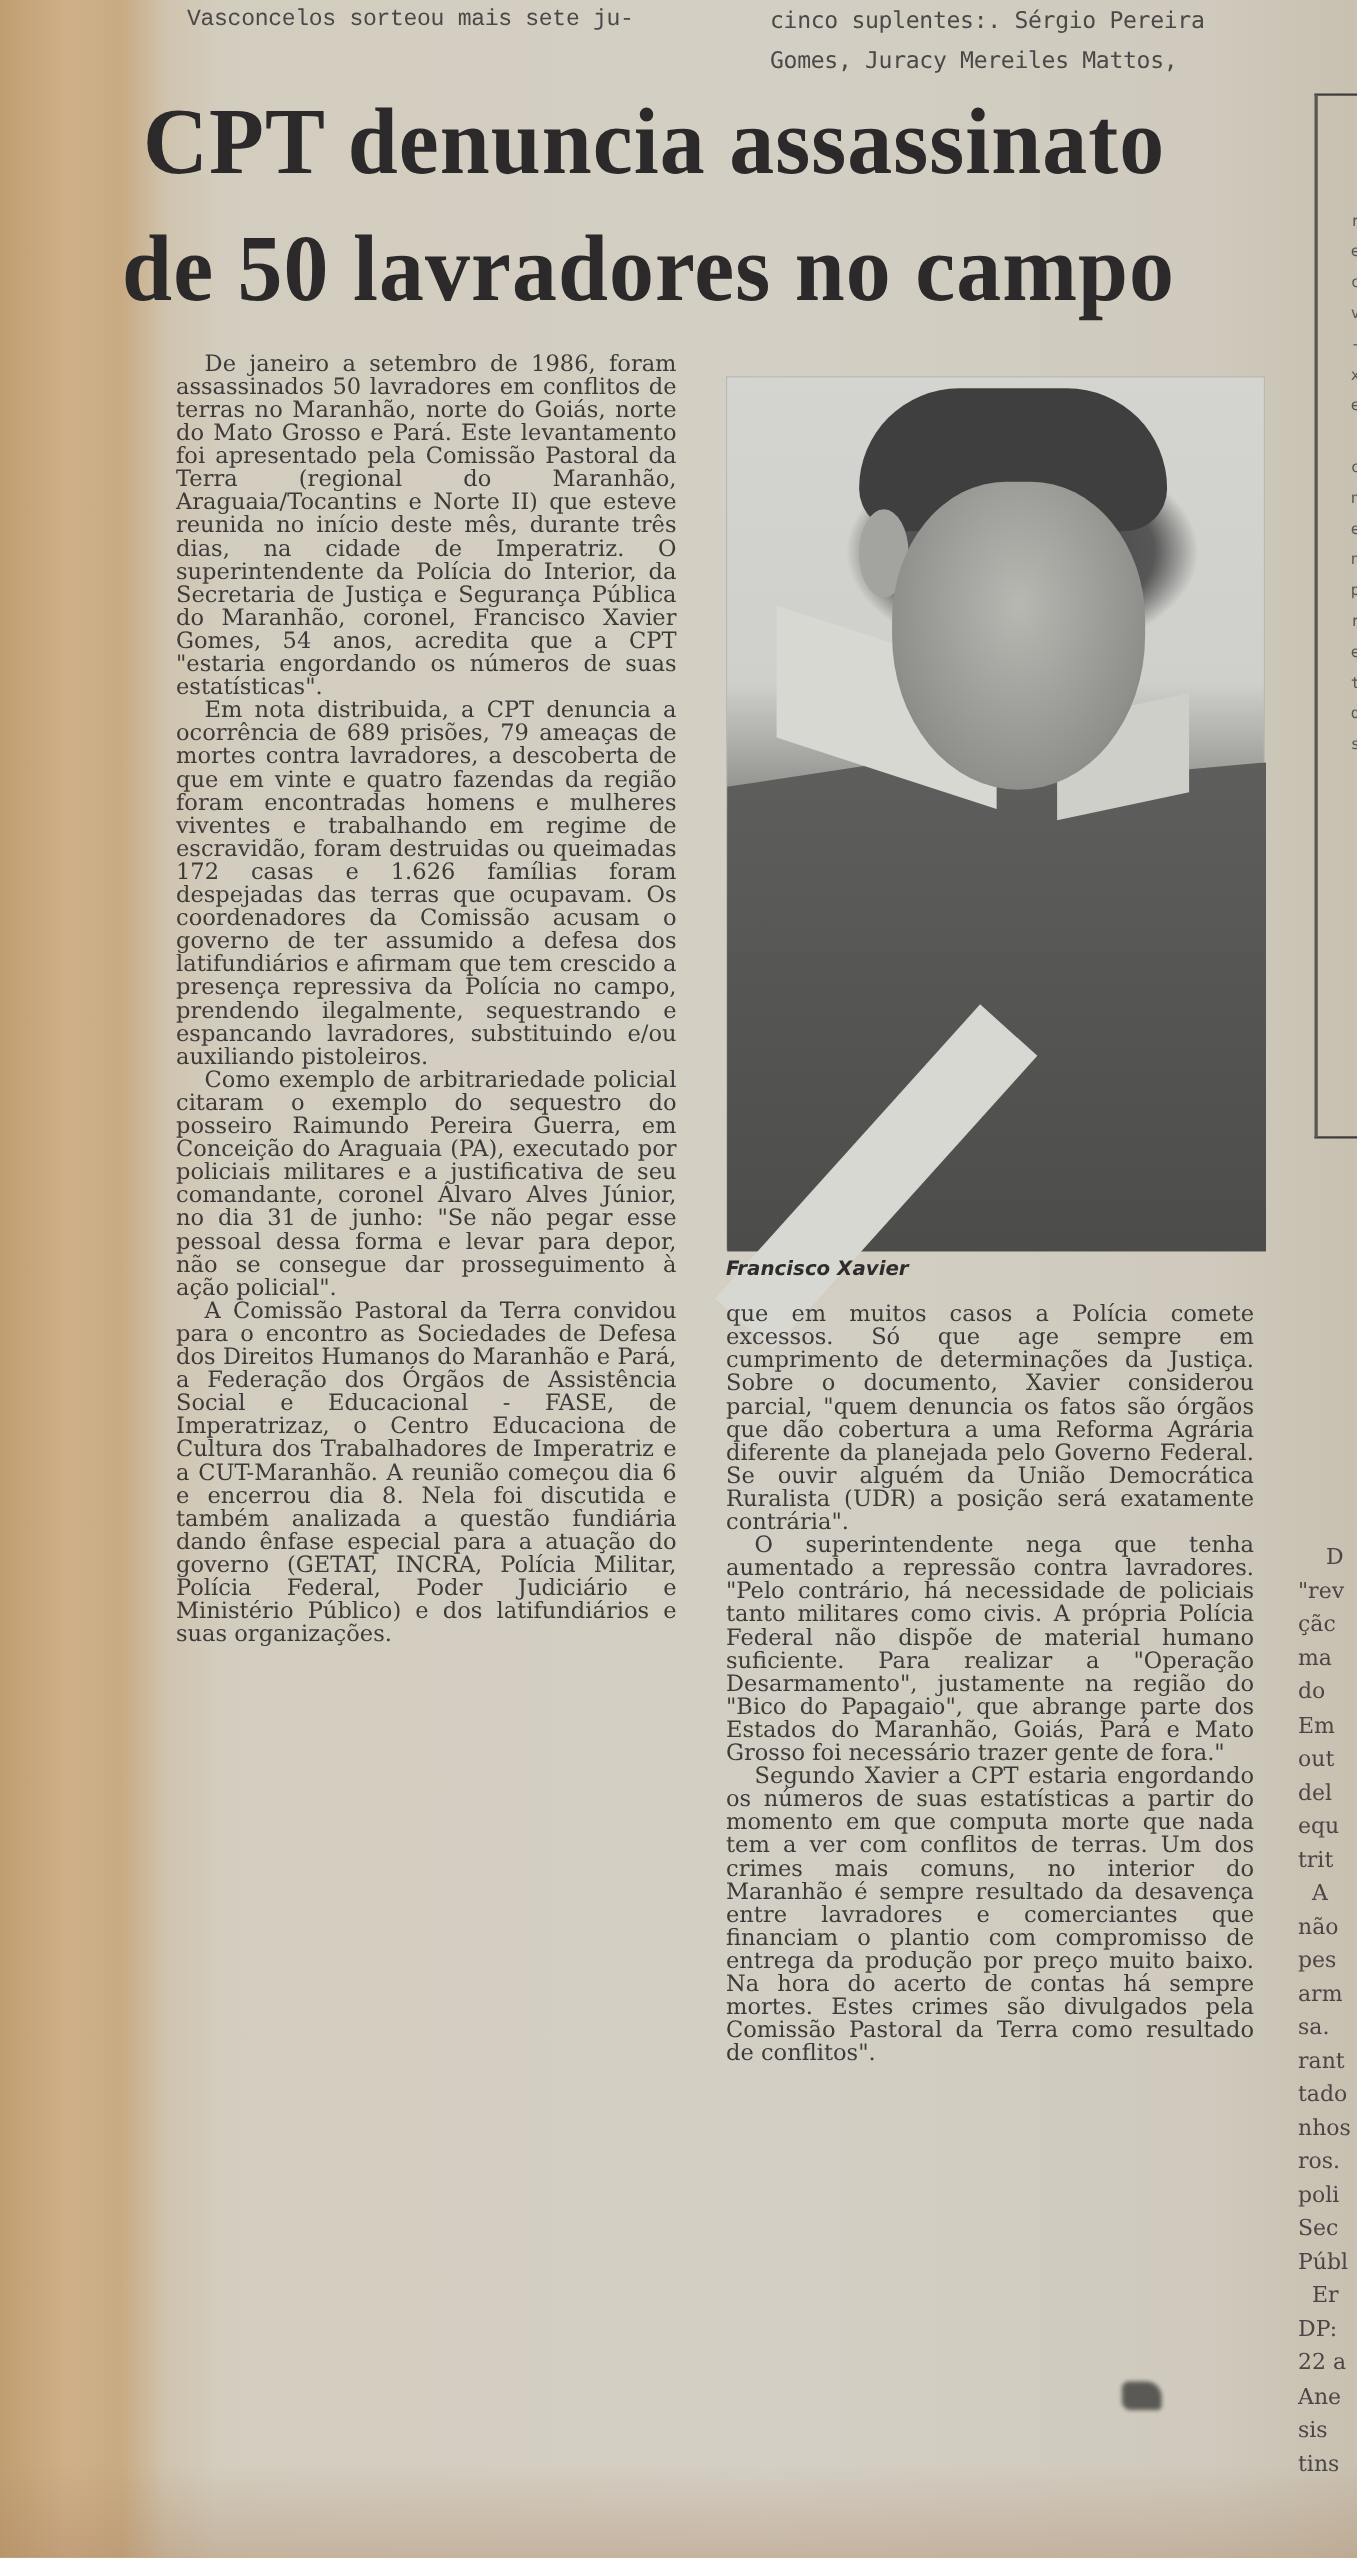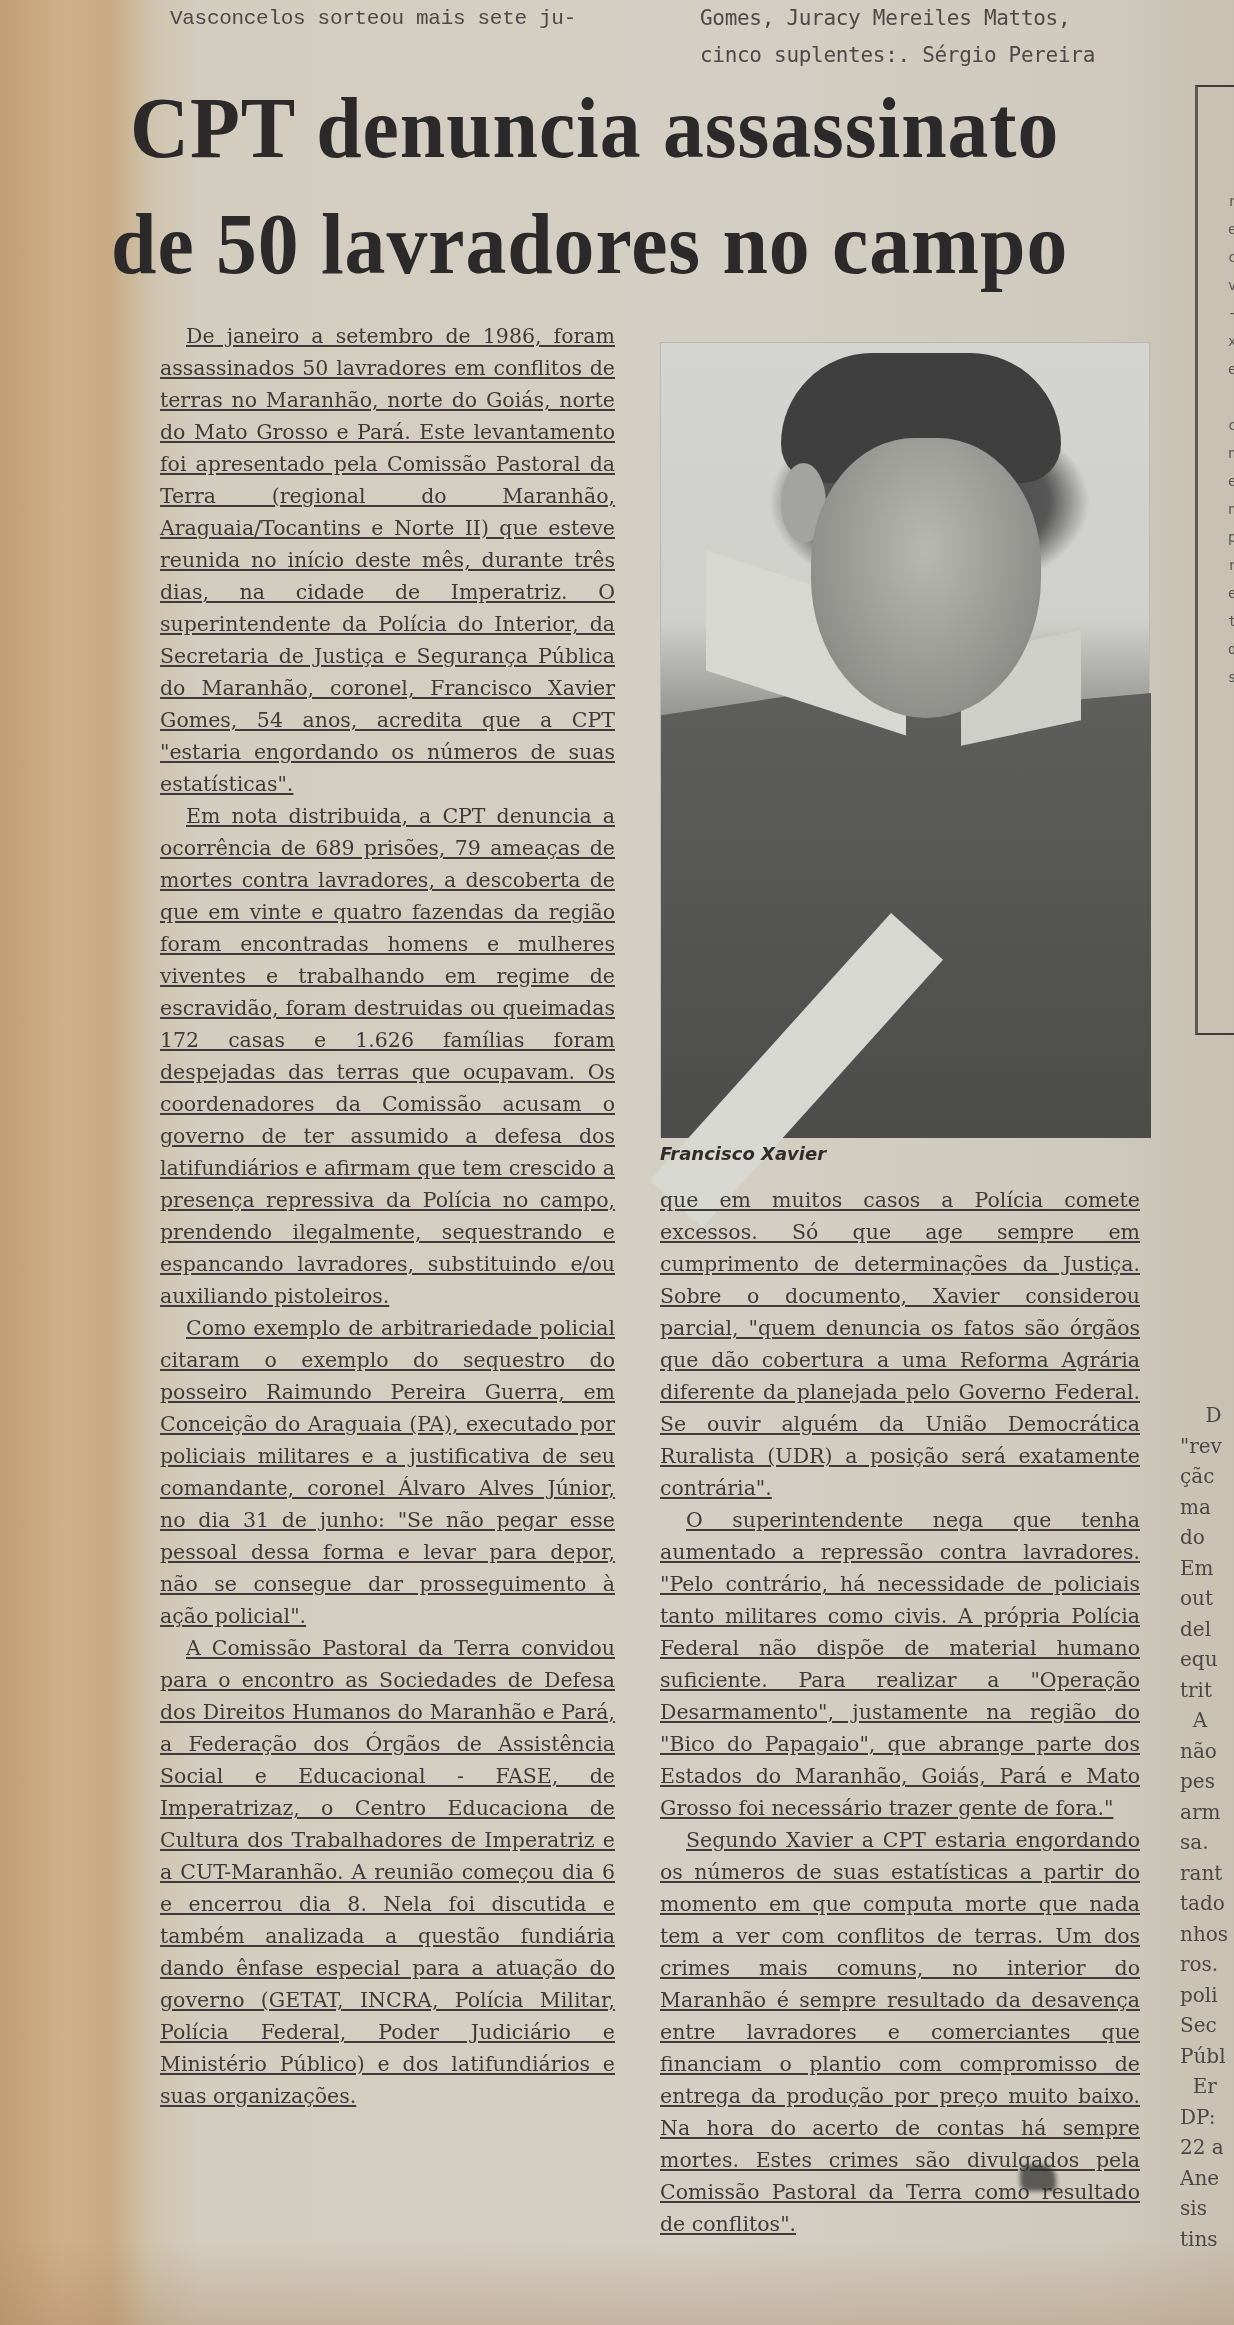--- a/index.html
+++ b/index.html
@@ -24,21 +24,21 @@
     .prev-left { left: 170px; font-family: Liberation Mono, monospace; font-size: 21px; }
     .prev-right { left: 700px; font-family: "DejaVu Sans Mono", monospace; font-size: 21px; }
     .headline {
       position: absolute; left: 130px; top: 70px; width: 1020px;
       font-family: "Liberation Serif", serif; font-size: 86px; line-height: 116px;
       color: #2b2929; letter-spacing: 1px; transform: scaleX(0.95); transform-origin: left;
     }
     .headline .line2 { margin-left: -20px; }
     .col {
       position: absolute; font-family: "DejaVu Serif", serif; font-size: 20.5px;
-      line-height: 32px; color: #3d3a3a; text-align: justify; hyphens: manual; text-decoration: underline;
+      line-height: 21px; color: #3d3a3a; text-align: justify; hyphens: manual;
     }
     .col p { text-indent: 26px; }
     .col p.cont { text-indent: 0; }
     .col-left { left: 160px; top: 320px; width: 455px; }
     .col-right { left: 660px; top: 1184px; width: 480px; }
     .photo {
       position: absolute; left: 660px; top: 342px; width: 490px; height: 795px;
       background:
         radial-gradient(ellipse 120px 160px at 58% 45%, #c2c2bd 0%, #9a9a96 55%, rgba(0,0,0,0) 75%),
         radial-gradient(ellipse 200px 120px at 55% 20%, #3b3b3b 0%, #575757 60%, rgba(0,0,0,0) 80%),
@@ -105,22 +105,22 @@
 </head>
 <body>
 
 <div class="page">
   <div class="binding-shadow"></div>
 
   <div class="prev-article prev-left">
     <div>Vasconcelos sorteou mais sete ju-</div>
   </div>
   <div class="prev-article prev-right">
+    <div>cinco suplentes:. Sérgio Pereira</div>
     <div>Gomes, Juracy Mereiles Mattos,</div>
-    <div>cinco suplentes:. Sérgio Pereira</div>
   </div>
 
   <h1 class="headline">
     <div>CPT denuncia assassinato</div>
     <div class="line2">de 50 lavradores no campo</div>
   </h1>
 
   <div class="col col-left">
     <p>De janeiro a setembro de 1986, foram assassinados 50 lavradores em conflitos de terras no Maranhão, norte do Goiás, norte do Mato Grosso e Pará. Este levantamento foi apresentado pela Comissão Pastoral da Terra (regional do Maranhão, Araguaia/Tocantins e Norte II) que esteve reunida no início deste mês, durante três dias, na cidade de Imperatriz. O superintendente da Polícia do Interior, da Secretaria de Justiça e Segurança Pública do Maranhão, coronel, Francisco Xavier Gomes, 54 anos, acredita que a CPT "estaria engordando os números de suas estatísticas".</p>
     <p>Em nota distribuida, a CPT denuncia a ocorrência de 689 prisões, 79 ameaças de mortes contra lavradores, a descoberta de que em vinte e quatro fazendas da região foram encontradas homens e mulheres viventes e trabalhando em regime de escravidão, foram destruidas ou queimadas 172 casas e 1.626 famílias foram despejadas das terras que ocupavam. Os coordenadores da Comissão acusam o governo de ter assumido a defesa dos latifundiários e afirmam que tem crescido a presença repressiva da Polícia no campo, prendendo ilegalmente, sequestrando e espancando lavradores, substituindo e/ou auxiliando pistoleiros.</p>

